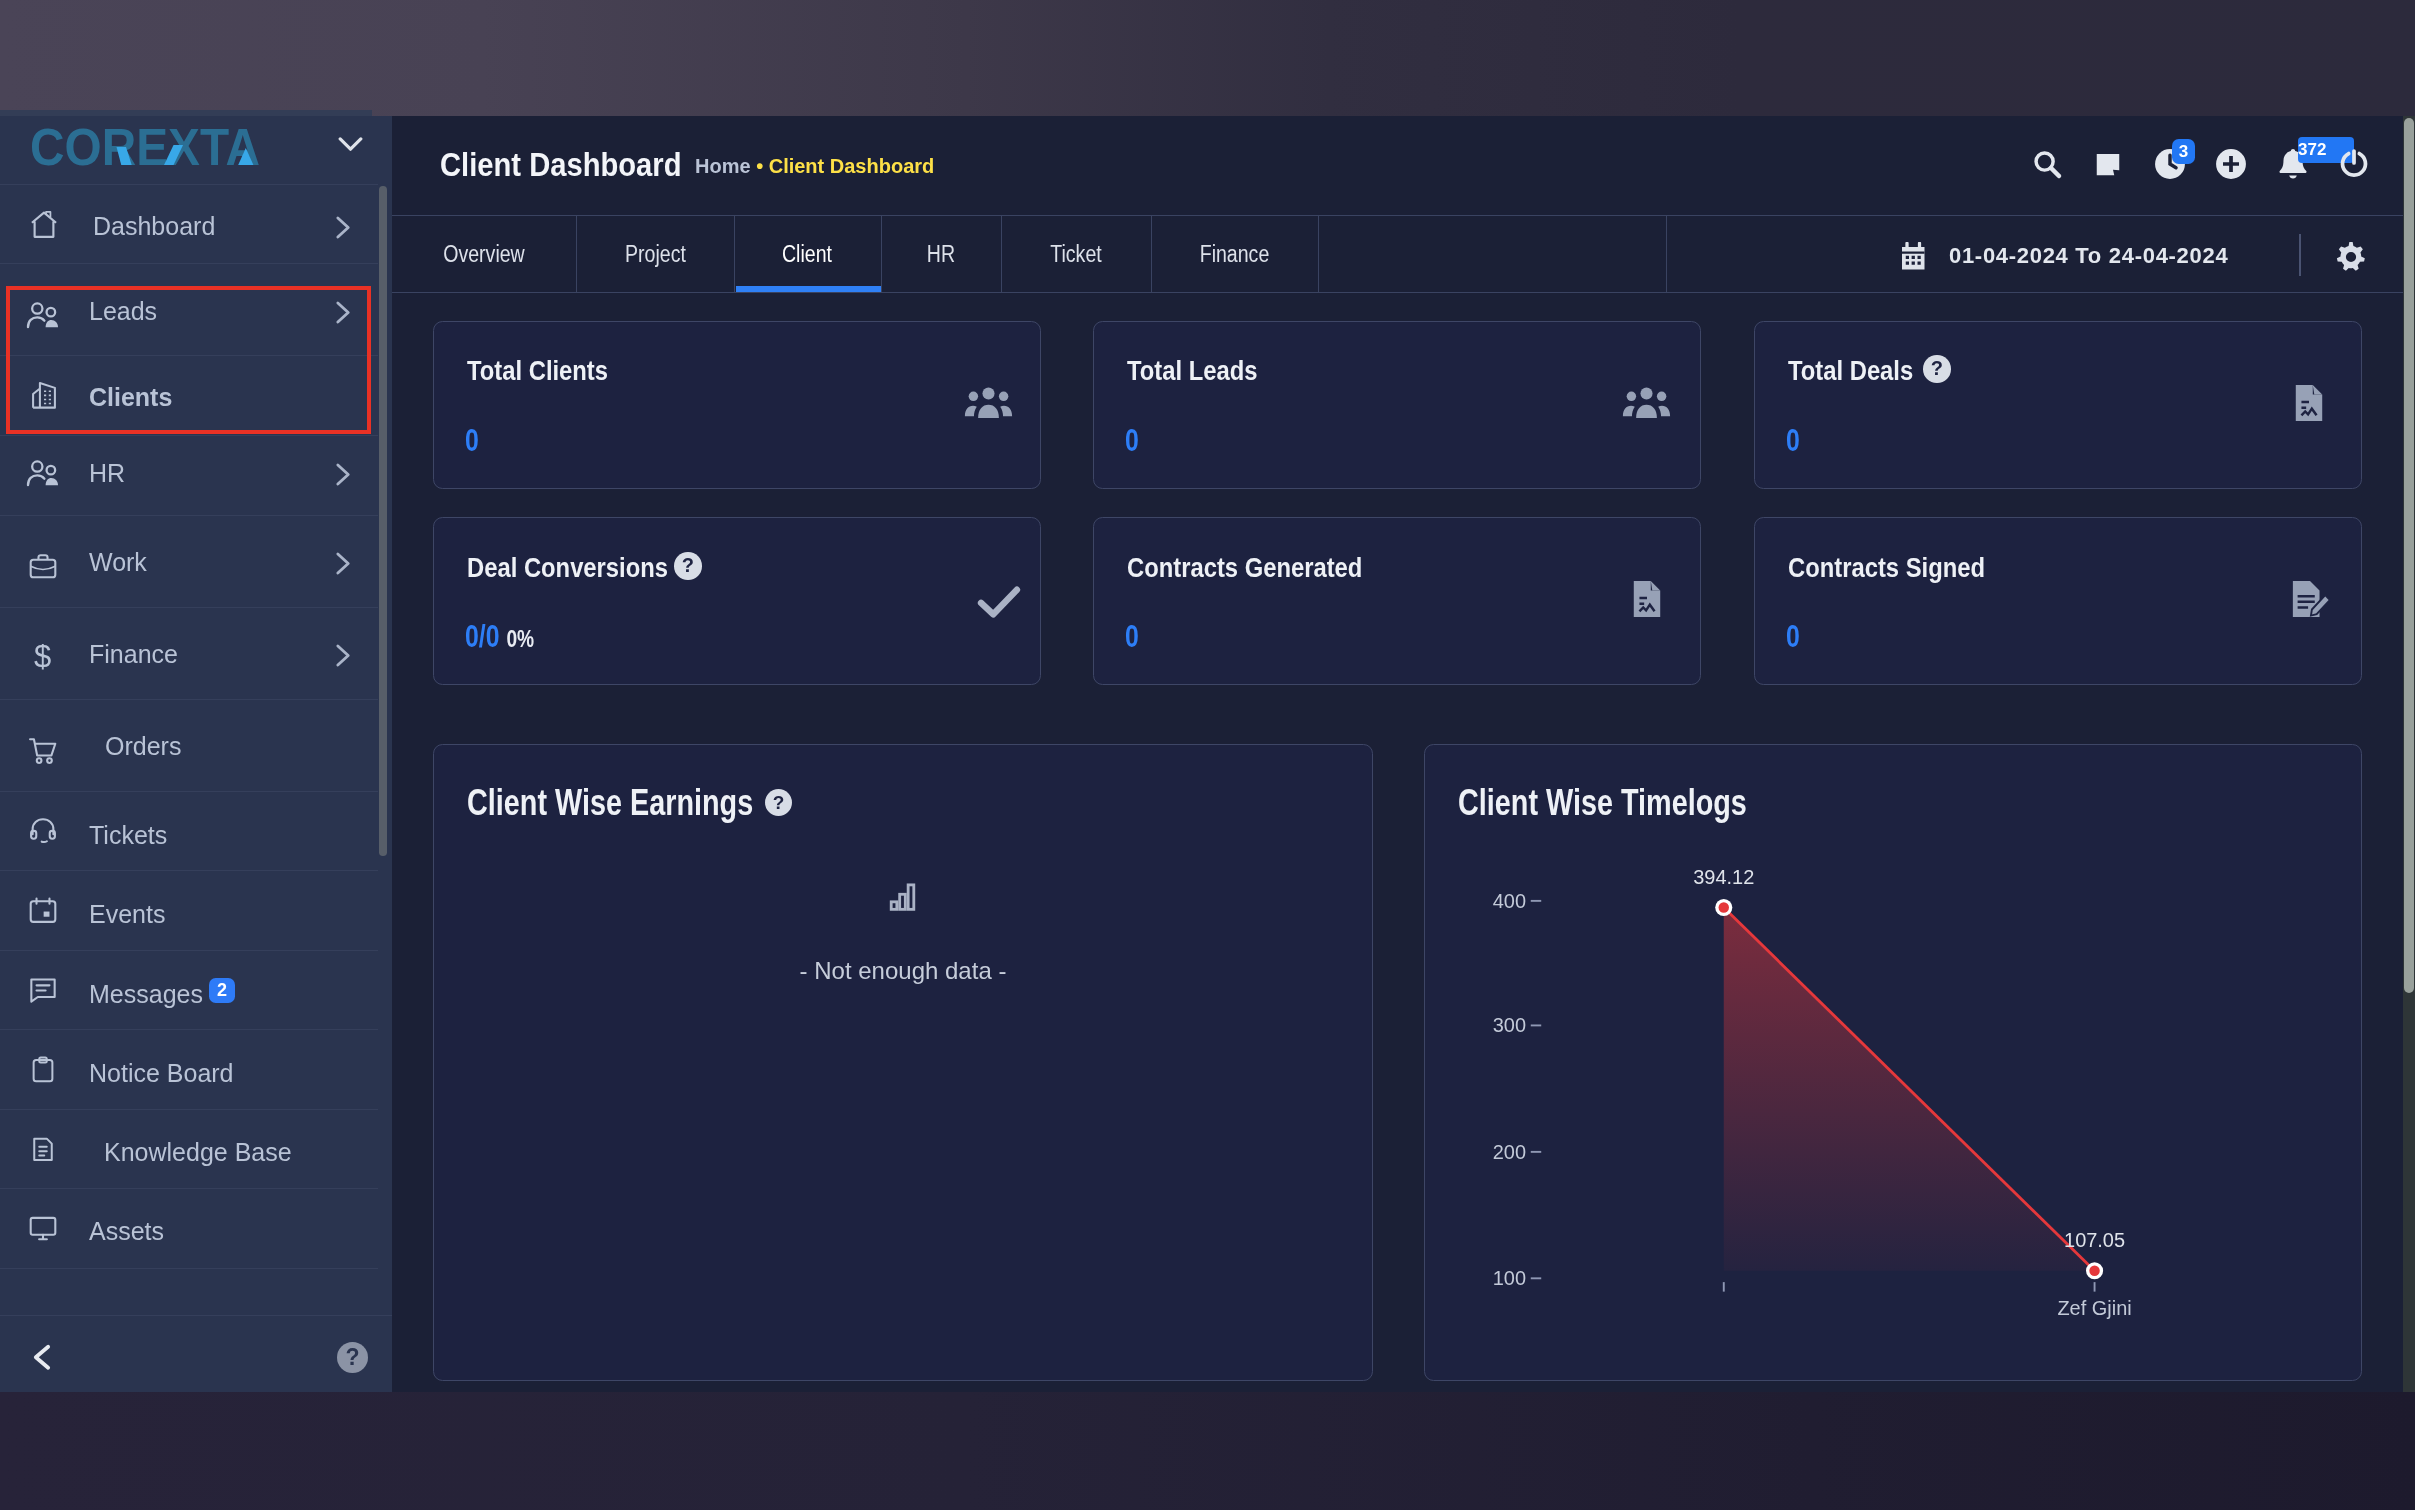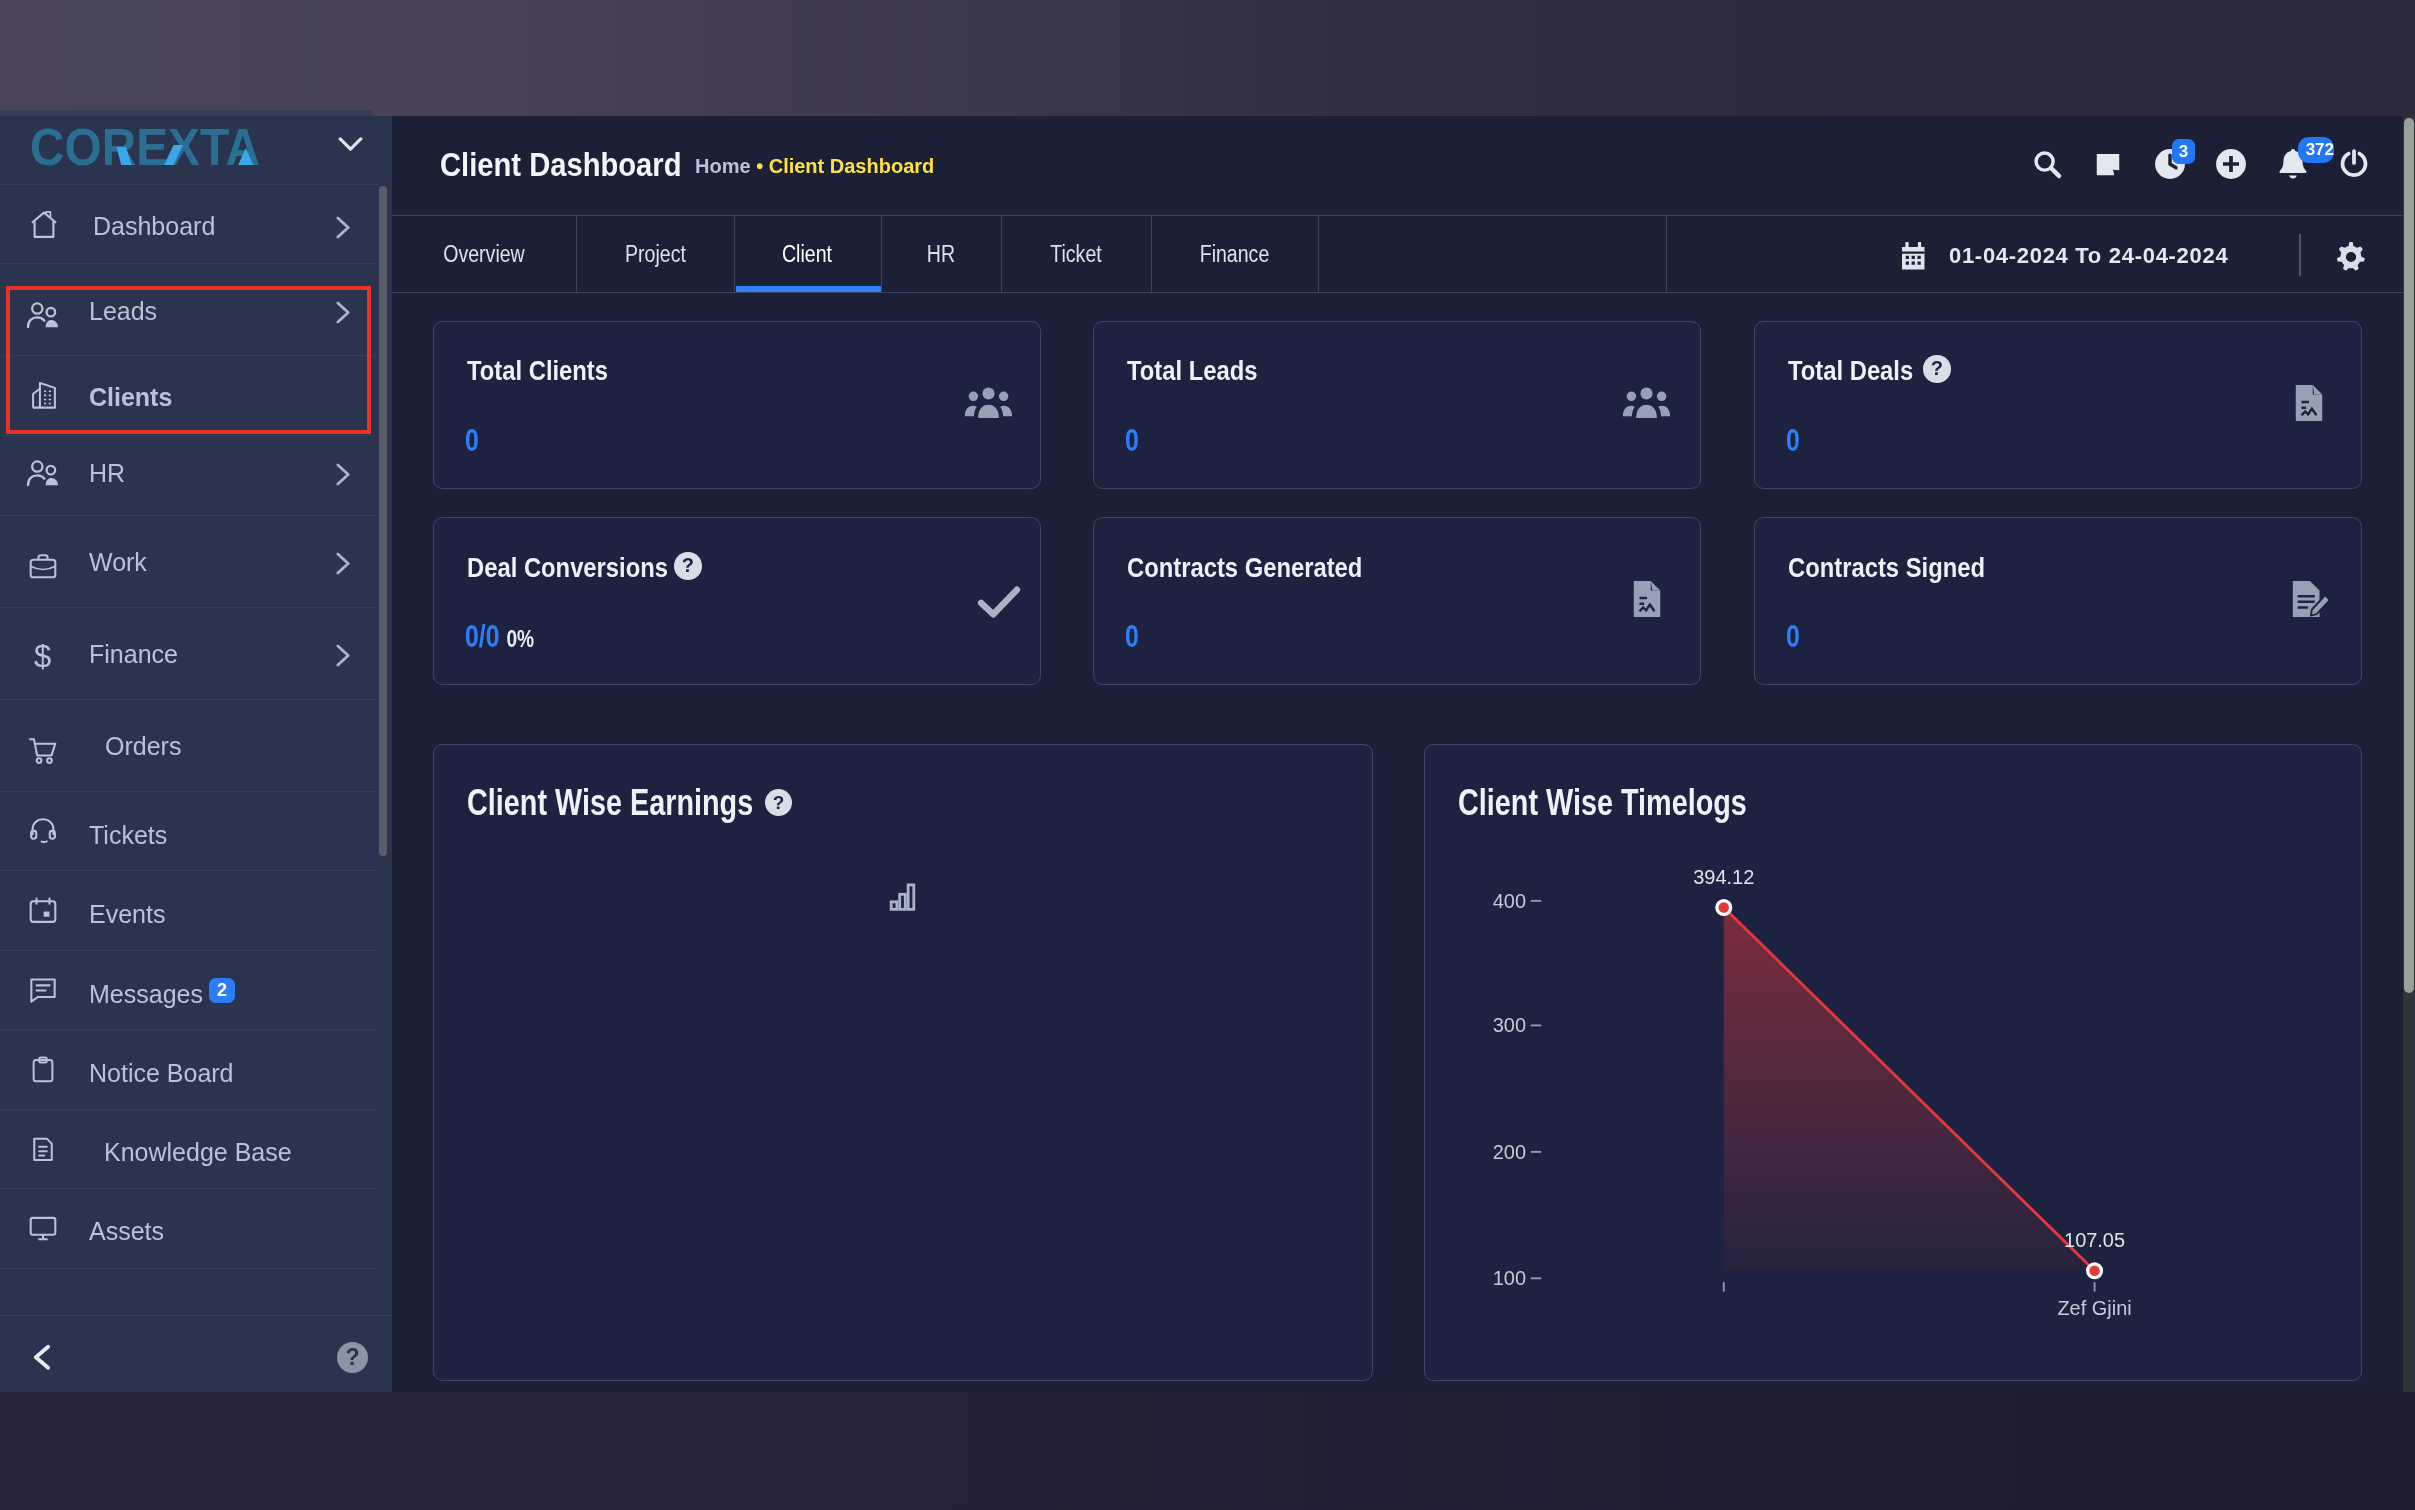--- a/index.html
+++ b/index.html
@@ -52,21 +52,21 @@
         <path d="M12 5.5 V12 L16.5 14.8" stroke="#1b2036" stroke-width="2.6" fill="none" stroke-linecap="round"></path>
       </svg>
     <div class="abs" style="left:1780px;top:23px;width:23px;height:25px;background:#2277f4;border-radius:6.7px;color:#fff;font-size:17px;font-weight:700;text-align:center;line-height:25px;">3</div>
     <svg class="abs" style="left:1823px;top:32px;" width="32" height="32" viewBox="0 0 24 24">
         <path d="M12 0.8 A11.2 11.2 0 1 0 12 23.2 A11.2 11.2 0 1 0 12 0.8 Z M10.6 6 H13.4 V10.6 H18 V13.4 H13.4 V18 H10.6 V13.4 H6 V10.6 H10.6 Z" fill="#e3e7ee" fill-rule="evenodd"></path>
       </svg>
     <svg class="abs" style="left:1886px;top:31px;" width="30" height="34" viewBox="0 0 22 25">
         <path d="M11 1.5 C11.9 1.5 12.6 2.2 12.6 3 C16 3.8 18 6.6 18 10 C18 14.5 19.3 16.2 20.6 17.4 C21.3 18 20.9 19.2 19.9 19.2 H2.1 C1.1 19.2 0.7 18 1.4 17.4 C2.7 16.2 4 14.5 4 10 C4 6.6 6 3.8 9.4 3 C9.4 2.2 10.1 1.5 11 1.5 Z" fill="#e3e7ee"></path>
         <path d="M8.2 21 A2.9 2.9 0 0 0 13.8 21 Z" fill="#e3e7ee"></path>
       </svg>
-    <div class="abs" style="left:1906px;top:21px;width:36px;height:26px;background:#2277f4;border-radius:11px;color:#fff;font-size:17px;font-weight:700;text-align:right;line-height:26px;">372</div>
+    <div class="abs" style="left:1906px;top:21px;width:56px;height:26px;background:#2277f4;border-radius:4px;color:#fff;font-size:17px;font-weight:700;text-align:left;line-height:26px;">372</div>
     <svg class="abs" style="left:1946px;top:31px;" width="32" height="32" viewBox="0 0 24 24">
         <path d="M12 3 V12" stroke="#e3e7ee" stroke-width="2.8" stroke-linecap="round"></path>
         <path d="M8 4.9 A8.6 8.6 0 1 0 16 4.9" stroke="#e3e7ee" stroke-width="2.8" fill="none" stroke-linecap="round"></path>
       </svg>
 
     <div class="abs" style="left:0;top:99px;width:2011px;height:1px;background:#3a4361;"></div>
     <div class="abs" style="left:0;top:176px;width:2011px;height:1px;background:#3a4361;"></div>
     <div class="abs vline" style="left:184px;top:99px;height:77px;"></div>
     <div class="abs vline" style="left:342px;top:99px;height:77px;"></div>
     <div class="abs vline" style="left:489px;top:99px;height:77px;"></div>
@@ -170,20 +170,21 @@
     <div class="abs card" style="left:41px;top:628px;width:940px;height:637px;background:#1d2240;"></div>
     <div class="abs" style="left:75px;top:666px;font-size:36px;font-weight:700;color:#eef1f6;transform:scaleX(0.80);transform-origin:left top;white-space:nowrap;">Client Wise Earnings</div>
     <div class="abs qmark2" style="left:373px;top:673px;"></div>
     <svg class="abs" style="left:497px;top:767px;" width="27" height="32" viewBox="0 0 14 17">
         <g stroke="#aab2c5" stroke-width="1.5" fill="none">
           <rect x="1" y="10" width="3" height="4"></rect>
           <rect x="5.5" y="6" width="3" height="8"></rect>
           <rect x="10" y="1" width="3" height="13"></rect>
         </g>
       </svg>
+    <div class="abs" style="left:41px;top:841px;width:940px;text-align:center;font-size:24px;color:#c6cdda;">- Not enough data -</div>
 
     <div class="abs card" style="left:1032px;top:628px;width:938px;height:637px;background:#1d2240;"></div>
     <div class="abs" style="left:1066px;top:666px;font-size:36px;font-weight:700;color:#eef1f6;transform:scaleX(0.80);transform-origin:left top;white-space:nowrap;">Client Wise Timelogs</div>
     <svg class="abs" style="left:1032px;top:628px;" width="938" height="637" viewBox="0 0 986 670">
       <defs>
         <linearGradient id="redfill" x1="0" y1="0" x2="0" y2="1">
           <stop offset="0" stop-color="#e5383b" stop-opacity="0.47"></stop>
           <stop offset="1" stop-color="#e5383b" stop-opacity="0.04"></stop>
         </linearGradient>
       </defs>

